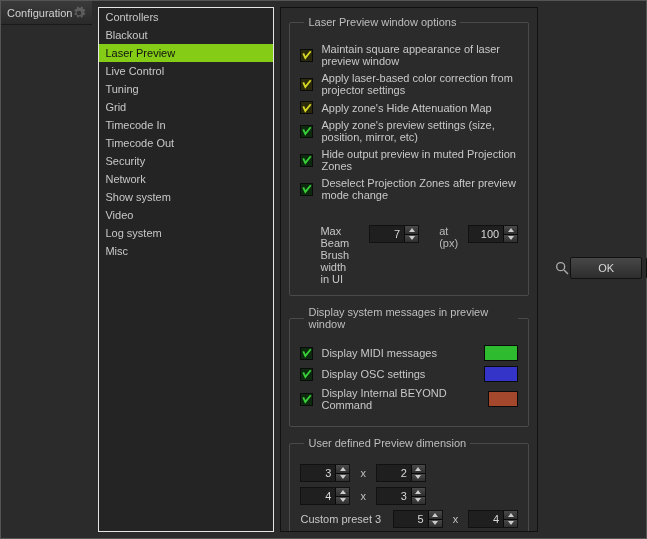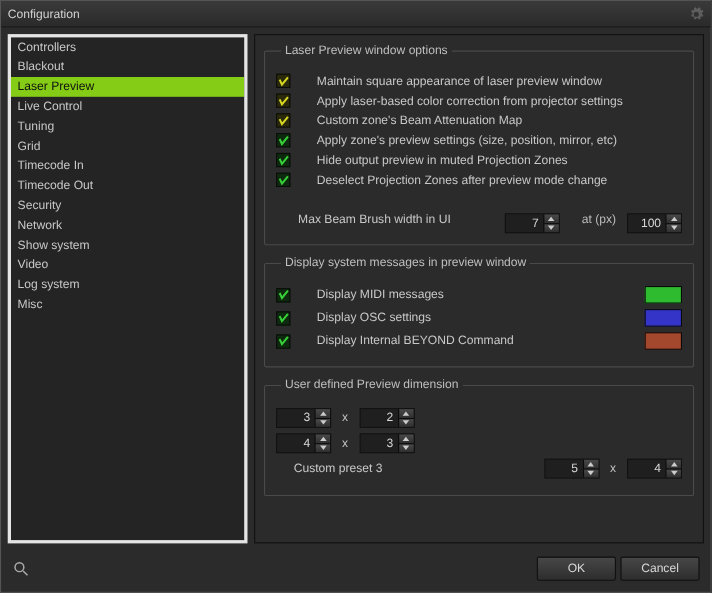--- a/index.html
+++ b/index.html
@@ -12,21 +12,21 @@
     width: 647px;
     height: 539px;
     overflow: hidden;
   }
   .window {
     width: 647px;
     height: 539px;
     background: #2b2b2b;
     border: 1px solid #555;
     display: flex;
-    flex-direction: column;
+    flex-direction: row;
   }
   .titlebar {
     height: 24px;
     background: linear-gradient(#3a3a3a, #2a2a2a);
     border-bottom: 1px solid #1a1a1a;
     display: flex;
     align-items: center;
     justify-content: space-between;
     padding: 0 6px;
   }
@@ -39,23 +39,23 @@
     opacity: 0.5;
   }
   .body {
     flex: 1;
     display: flex;
     padding: 6px;
     gap: 6px;
     min-height: 0;
   }
   .sidebar {
-    width: 218px;
+    width: 176px;
     background: #242424;
-    border: 3px solid #e5e5e5;
+    border: 1px solid #e5e5e5;
     overflow: auto;
   }
   .sidebar-item {
     padding: 2px 6px;
     color: #c8c8c8;
     cursor: pointer;
     line-height: 14px;
   }
   .sidebar-item.selected {
     background: #84cc16;
@@ -101,21 +101,20 @@
     flex: none;
     cursor: pointer;
   }
   .check.yellow { background: #2a2a0a; }
   .check.yellow svg { stroke: #d6d624; }
   .check.green { background: #0e2a0e; }
   .check.green svg { stroke: #38d038; }
   .check svg { width: 10px; height: 10px; }
   .label {
     color: #c8c8c8;
-    margin-left: 16px;
   }
   .spinner {
     display: inline-flex;
     align-items: stretch;
     height: 18px;
     border: 1px solid #111;
     background: #1f1f1f;
   }
   .spinner input {
     background: #1f1f1f;
@@ -253,21 +252,21 @@
                 </svg>
               </span>
               <span class="label">Apply laser-based color correction from projector settings</span>
             </div>
             <div class="row">
               <span class="check yellow">
                 <svg viewBox="0 0 12 12" fill="none" stroke-width="2.2">
                   <polyline points="1.5,4 4,9.5 10.5,1.5"></polyline>
                 </svg>
               </span>
-              <span class="label">Custom zone's Beam Attenuation Map</span>
+              <span class="label">Apply zone's Hide Attenuation Map</span>
             </div>
             <div class="row">
               <span class="check green">
                 <svg viewBox="0 0 12 12" fill="none" stroke-width="2.2">
                   <polyline points="1.5,4 4,9.5 10.5,1.5"></polyline>
                 </svg>
               </span>
               <span class="label">Apply zone's preview settings (size, position, mirror, etc)</span>
             </div>
             <div class="row">

